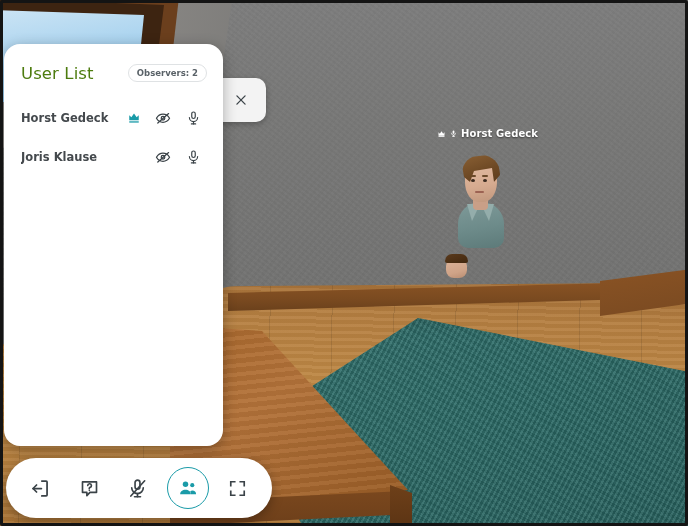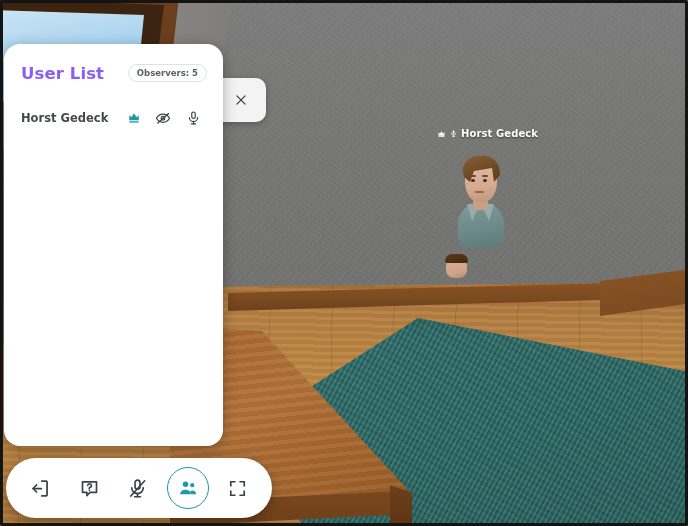--- a/index.html
+++ b/index.html
@@ -288,22 +288,22 @@
 
   .panel-header {
     display: flex;
     align-items: center;
     justify-content: space-between;
     padding: 16px 16px 0 17px;
     height: 42px;
   }
   .panel-title {
     font-size: 16.5px;
-    font-weight: 700;
-    color: #8b5cf6;
+    font-weight: 400;
+    color: #4d7c0f;
     letter-spacing: .1px;
   }
   .observers-badge {
     font-size: 8.5px;
     font-weight: 600;
     color: #5a6268;
     border: 1px solid #dfe2e4;
     border-radius: 10px;
     padding: 3.5px 8px;
     background: #fff;
@@ -447,21 +447,21 @@
         <line x1="5" y1="5" x2="19" y2="19"></line>
         <line x1="19" y1="5" x2="5" y2="19"></line>
       </svg>
     </span>
   </div>
 
   <div class="userlist-panel">
 
     <div class="panel-header">
       <div class="panel-title">User List</div>
-      <div class="observers-badge">Observers: 5</div>
+      <div class="observers-badge">Observers: 2</div>
     </div>
 
     <div class="user-rows">
 
       <div class="user-row">
         <div class="user-name">Horst Gedeck</div>
         <div class="row-icon crown-cell">
           <svg width="14" height="12" viewBox="0 0 24 24" fill="#1a9ba8">
             <path d="M2.5 6.5l4.2 4.2L12 3.2l5.3 7.5 4.2-4.2v10.1H2.5V6.5z"></path>
             <rect x="2.5" y="18.6" width="19" height="2.6"></rect>
@@ -478,20 +478,44 @@
           <svg width="15" height="16" viewBox="0 0 24 24" fill="none" stroke="#3b4348" stroke-width="1.9" stroke-linecap="round" stroke-linejoin="round">
             <rect x="9.2" y="2.4" width="5.6" height="10.4" rx="2.8"></rect>
             <path d="M5.4 11.2a6.6 6.6 0 0 0 13.2 0"></path>
             <line x1="12" y1="17.8" x2="12" y2="21.4"></line>
             <line x1="8.6" y1="21.4" x2="15.4" y2="21.4"></line>
           </svg>
         </div>
       </div>
 
 
+      <div class="user-row">
+        <div class="user-name">Joris Klause</div>
+        <div class="row-icon crown-cell icon-hidden">
+          <svg width="14" height="12" viewBox="0 0 24 24" fill="#1a9ba8">
+            <path d="M2.5 6.5l4.2 4.2L12 3.2l5.3 7.5 4.2-4.2v10.1H2.5V6.5z"></path>
+            <rect x="2.5" y="18.6" width="19" height="2.6"></rect>
+          </svg>
+        </div>
+        <div class="row-icon">
+          <svg width="16" height="16" viewBox="0 0 24 24" fill="none" stroke="#3b4348" stroke-width="1.9" stroke-linecap="round" stroke-linejoin="round">
+            <path d="M2.2 12.4s3.6-6.1 9.8-6.1 9.8 6.1 9.8 6.1-3.6 6.1-9.8 6.1S2.2 12.4 2.2 12.4z"></path>
+            <circle cx="12" cy="12.4" r="2.7"></circle>
+            <line x1="4.2" y1="19.6" x2="20.4" y2="5.4"></line>
+          </svg>
+        </div>
+        <div class="row-icon">
+          <svg width="15" height="16" viewBox="0 0 24 24" fill="none" stroke="#3b4348" stroke-width="1.9" stroke-linecap="round" stroke-linejoin="round">
+            <rect x="9.2" y="2.4" width="5.6" height="10.4" rx="2.8"></rect>
+            <path d="M5.4 11.2a6.6 6.6 0 0 0 13.2 0"></path>
+            <line x1="12" y1="17.8" x2="12" y2="21.4"></line>
+            <line x1="8.6" y1="21.4" x2="15.4" y2="21.4"></line>
+          </svg>
+        </div>
+      </div>
 
     </div>
   </div>
 
   <div class="toolbar">
 
     <div class="tb-btn">
       <span>
         <svg width="21" height="21" viewBox="0 0 24 24" fill="none" stroke="#3b4348" stroke-width="2" stroke-linecap="round" stroke-linejoin="round">
           <path d="M13.5 3.5h5a1 1 0 0 1 1 1v15a1 1 0 0 1-1 1h-5"></path>

